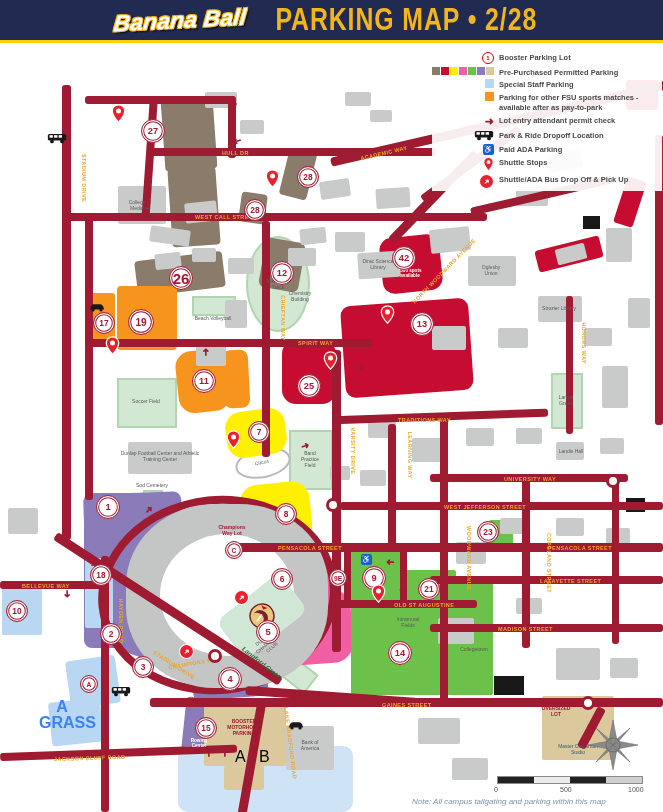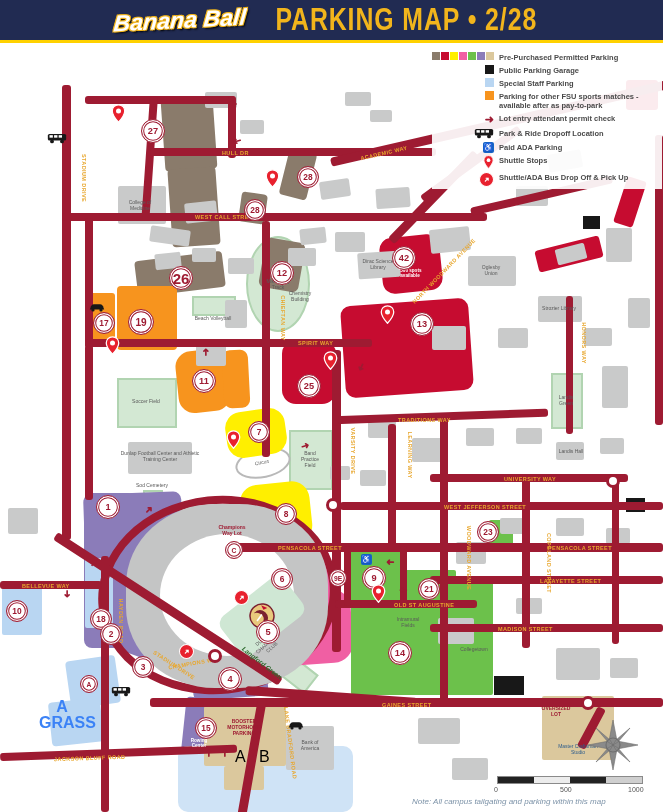--- a/index.html
+++ b/index.html
@@ -246,21 +246,21 @@
       <div class="badge" style="left: 270px; top: 261px; width: 22px; height: 22px; font-size: 9.24px;">12</div>
       <div class="badge" style="left: 93px; top: 312px; width: 20px; height: 20px; font-size: 8.4px;">17</div>
       <div class="badge" style="left: 128px; top: 309px; width: 24px; height: 24px; font-size: 10.08px;">19</div>
       <div class="badge" style="left: 192px; top: 369px; width: 22px; height: 22px; font-size: 9.24px;">11</div>
       <div class="badge" style="left: 248px; top: 421px; width: 20px; height: 20px; font-size: 8.4px;">7</div>
       <div class="badge" style="left: 275px; top: 503px; width: 20px; height: 20px; font-size: 8.4px;">8</div>
       <div class="badge" style="left: 297px; top: 350px; width: 22px; height: 22px; font-size: 9.24px; margin-top: 24px;">25</div>
       <div class="badge" style="left: 410px; top: 312px; width: 22px; height: 22px; font-size: 9.24px;">13</div>
       <div class="badge" style="left: 392px; top: 246px; width: 22px; height: 22px; font-size: 9.24px;">42</div>
       <div class="badge" style="left: 96px; top: 495px; width: 22px; height: 22px; font-size: 9.24px;">1</div>
-      <div class="badge" style="left: 90px; top: 564px; width: 20px; height: 20px; font-size: 8.4px; margin-top: 44px;">18</div>
+      <div class="badge" style="left: 90px; top: 564px; width: 20px; height: 20px; font-size: 8.4px;">18</div>
       <div class="badge" style="left: 100px; top: 623px; width: 20px; height: 20px; font-size: 8.4px;">2</div>
       <div class="badge" style="left: 132px; top: 656px; width: 20px; height: 20px; font-size: 8.4px;">3</div>
       <div class="badge" style="left: 218px; top: 667px; width: 22px; height: 22px; font-size: 9.24px;">4</div>
       <div class="badge" style="left: 256px; top: 620px; width: 22px; height: 22px; font-size: 9.24px;">5</div>
       <div class="badge" style="left: 271px; top: 568px; width: 20px; height: 20px; font-size: 8.4px;">6</div>
       <div class="badge" style="left: 6px; top: 600px; width: 20px; height: 20px; font-size: 8.4px;">10</div>
       <div class="badge" style="left: 195px; top: 717px; width: 20px; height: 20px; font-size: 8.4px;">15</div>
       <div class="badge" style="left: 362px; top: 566px; width: 22px; height: 22px; font-size: 9.24px;">9</div>
       <div class="badge" style="left: 329px; top: 569px; width: 16px; height: 16px; font-size: 6.72px;">9E</div>
       <div class="badge" style="left: 418px; top: 578px; width: 20px; height: 20px; font-size: 8.4px;">21</div>
@@ -383,35 +383,35 @@
           <rect x="6" y="12" width="8" height="1.6" fill="#fff" transform="rotate(-15 10 13)"></rect>
           <path d="M19 4 l3 6 -4 -1z" fill="#c60c30"></path>
         </svg>
       </div>
     </div>
   </div>
 
   <div id="legend">
     <div class="lrow">
       <span class="lico">
+          <span class="mini-badge">1</span>
+        </span>
+      <span class="ltxt">Booster Parking Lot</span>
+      </div>
+    <div class="lrow">
+      <span class="lico">
           <span class="sw" style="background: rgb(138, 123, 107);"></span>
           <span class="sw" style="background: rgb(198, 12, 48);"></span>
           <span class="sw" style="background: rgb(255, 239, 0);"></span>
           <span class="sw" style="background: rgb(240, 95, 163);"></span>
           <span class="sw" style="background: rgb(108, 193, 75);"></span>
           <span class="sw" style="background: rgb(139, 124, 185);"></span>
           <span class="sw" style="background: rgb(219, 200, 157);"></span>
         </span>
       <span class="ltxt">Pre-Purchased Permitted Parking</span>
-      </div>
-    <div class="lrow">
-      <span class="lico">
-          <span class="sq" style="background:#181818"></span>
-        </span>
-      <span class="ltxt">Public Parking Garage</span>
       </div>
     <div class="lrow">
       <span class="lico">
           <span class="sq" style="background:#b9d6f2"></span>
         </span>
       <span class="ltxt">Special Staff Parking</span>
       </div>
     <div class="lrow">
       <span class="lico">
           <span class="sq" style="background:#f7941e"></span>

